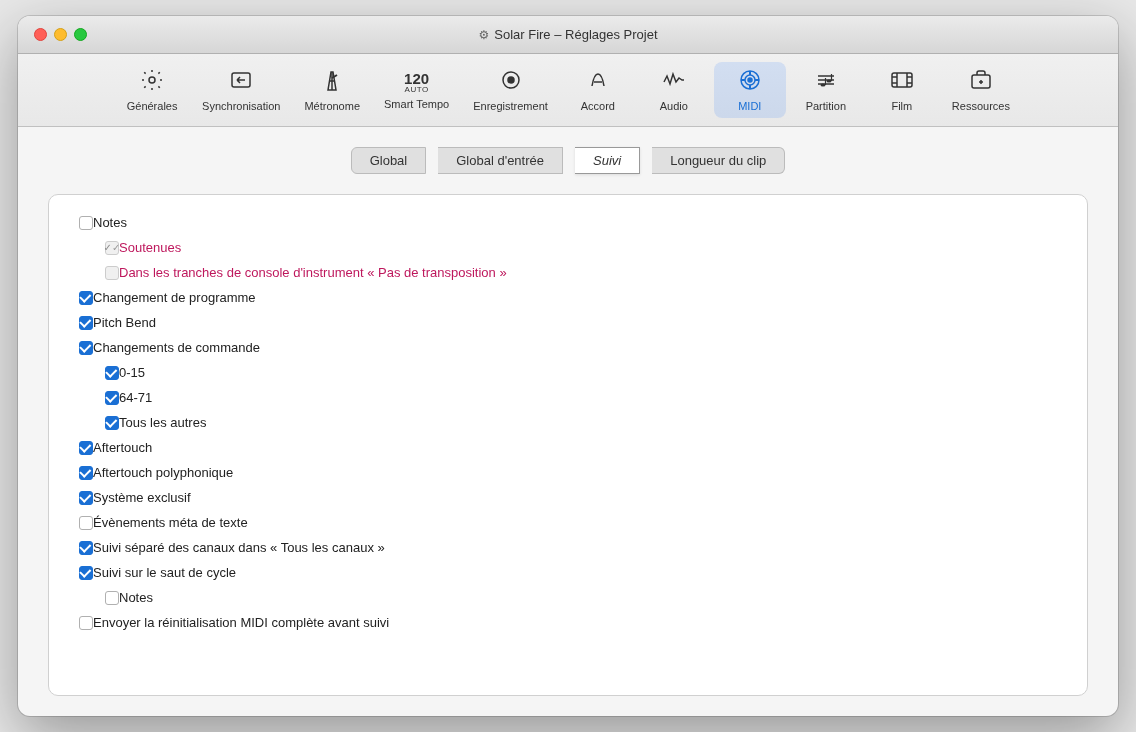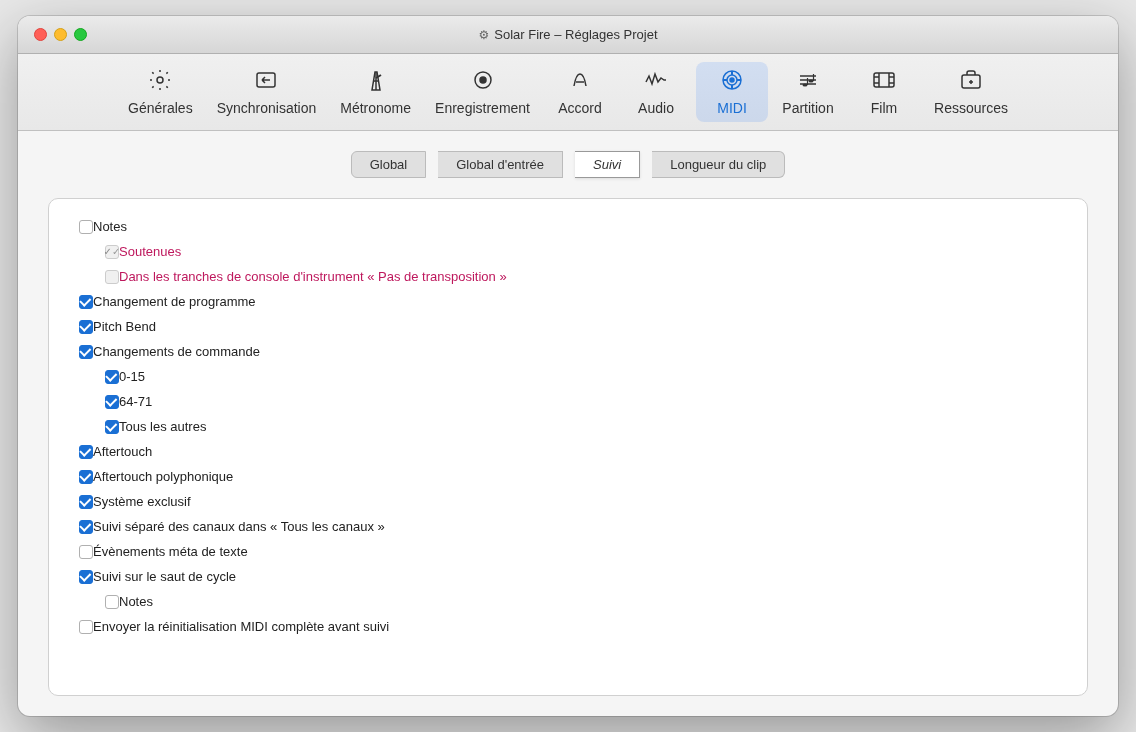--- a/index.html
+++ b/index.html
@@ -88,21 +88,21 @@
     }
     .toolbar-item .icon {
       font-size: 22px;
       line-height: 1;
       color: #333;
     }
     .toolbar-item.active .icon {
       color: #1a6fd4;
     }
     .toolbar-item .label {
-      font-size: 14px;
+      font-size: 11px;
       color: #333;
       text-align: center;
       white-space: nowrap;
     }
     .toolbar-item.active .label {
       color: #1a6fd4;
     }
     .smart-tempo-icon {
       display: flex;
       flex-direction: column;
@@ -268,20 +268,29 @@
         <svg width="24" height="24" viewBox="0 0 24 24" fill="none" stroke="#333" stroke-width="1.5">
           <polygon points="8,22 16,22 13,4 11,4"></polygon>
           <line x1="12" y1="4" x2="12" y2="22"></line>
           <line x1="9" y1="13" x2="15" y2="13"></line>
           <line x1="12" y1="10" x2="17" y2="7" stroke-width="2"></line>
         </svg>
       </span>
       <span class="label">Métronome</span>
     </div>
 
+    <div class="toolbar-item">
+      <span class="icon">
+        <div class="smart-tempo-icon">
+          <span class="smart-tempo-num">120</span>
+          <span class="smart-tempo-auto">AUTO</span>
+        </div>
+      </span>
+      <span class="label">Smart Tempo</span>
+    </div>
 
     <div class="toolbar-item">
       <span class="icon">
         <svg width="24" height="24" viewBox="0 0 24 24" fill="none" stroke="#333" stroke-width="1.5">
           <circle cx="12" cy="12" r="8"></circle>
           <circle cx="12" cy="12" r="3" fill="#333"></circle>
         </svg>
       </span>
       <span class="label">Enregistrement</span>
     </div>
@@ -431,27 +440,27 @@
         <div class="cb checked"></div>
         <label>Aftertouch polyphonique</label>
       </div>
 
       <div class="checkbox-row">
         <div class="cb checked"></div>
         <label>Système exclusif</label>
       </div>
 
       <div class="checkbox-row">
-        <div class="cb checked"></div>
-        <label>Suivi séparé des canaux dans « Tous les canaux »</label>
-      </div>
-
-      <div class="checkbox-row">
         <div class="cb"></div>
         <label>Évènements méta de texte</label>
+      </div>
+
+      <div class="checkbox-row">
+        <div class="cb checked"></div>
+        <label>Suivi séparé des canaux dans « Tous les canaux »</label>
       </div>
 
       <div class="checkbox-row">
         <div class="cb checked"></div>
         <label>Suivi sur le saut de cycle</label>
       </div>
 
       <div class="checkbox-row indented">
         <div class="cb"></div>
         <label>Notes</label>

